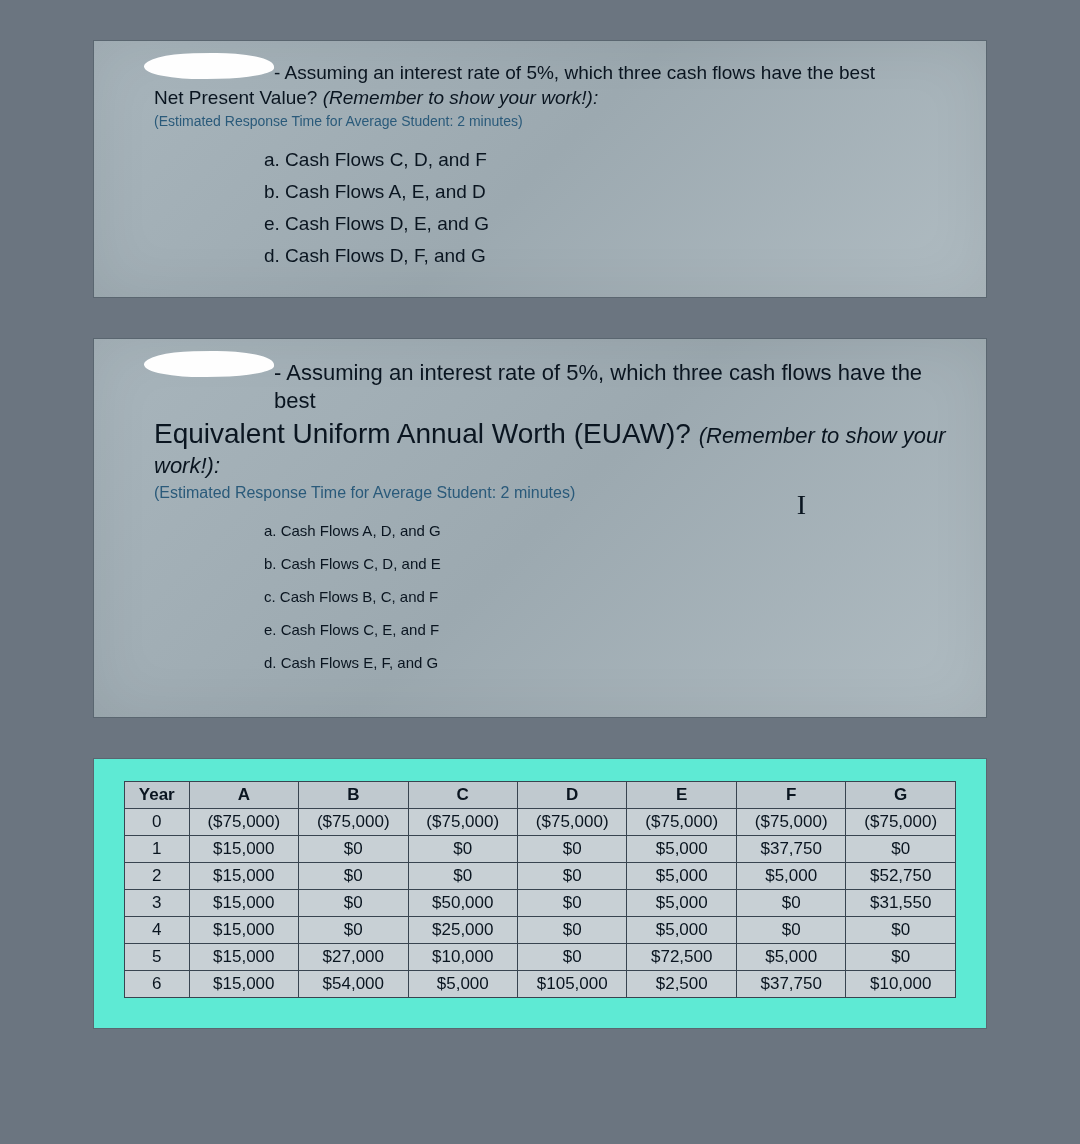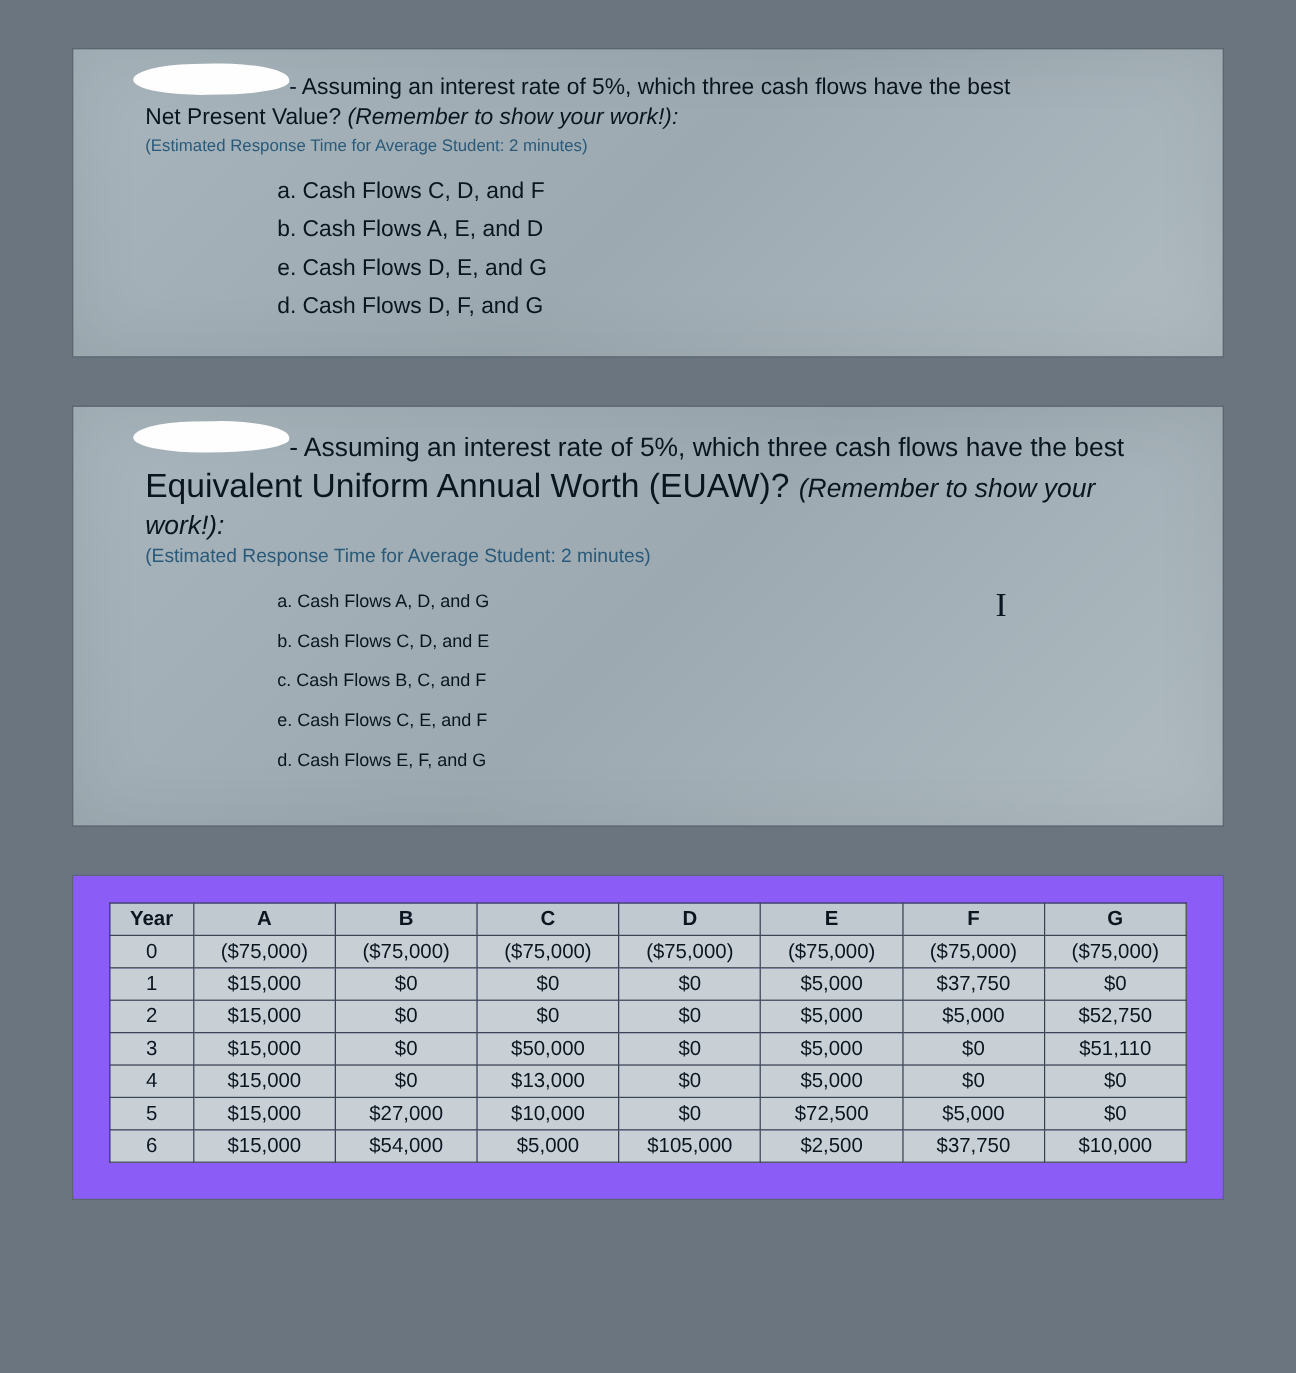--- a/index.html
+++ b/index.html
@@ -4,21 +4,21 @@
 <style>
   body {
     margin: 0;
     padding: 0;
     background: #6b7580;
     font-family: Arial, sans-serif;
     width: 1080px;
     box-sizing: border-box;
   }
   .page {
-    padding: 40px 60px;
+    padding: 40px 93px;
   }
   .qblock {
     background: linear-gradient(135deg, #a8b5bc 0%, #9ca9b0 50%, #b0bcc2 100%);
     padding: 20px 40px 20px 60px;
     margin-bottom: 40px;
     position: relative;
     border: 1px solid #5a6670;
     box-shadow: inset 0 0 60px rgba(0,0,0,0.08);
   }
   .whiteout {
@@ -66,21 +66,21 @@
   }
   .cursor {
     position: absolute;
     right: 180px;
     top: 150px;
     font-size: 28px;
     color: #0a1520;
     font-family: serif;
   }
   .tablewrap {
-    background: #8b5cf6;
+    background: #5eead4;
     padding: 22px 30px 30px 30px;
     border: 1px solid #5a6670;
   }
   table {
     border-collapse: collapse;
     width: 100%;
     font-size: 17px;
     color: #0a1520;
   }
   th, td {
@@ -180,27 +180,27 @@
             <td>$52,750</td>
           </tr>
           <tr>
             <td>3</td>
             <td>$15,000</td>
             <td>$0</td>
             <td>$50,000</td>
             <td>$0</td>
             <td>$5,000</td>
             <td>$0</td>
-            <td>$51,110</td>
+            <td>$31,550</td>
           </tr>
           <tr>
             <td>4</td>
             <td>$15,000</td>
             <td>$0</td>
-            <td>$13,000</td>
+            <td>$25,000</td>
             <td>$0</td>
             <td>$5,000</td>
             <td>$0</td>
             <td>$0</td>
           </tr>
           <tr>
             <td>5</td>
             <td>$15,000</td>
             <td>$27,000</td>
             <td>$10,000</td>

